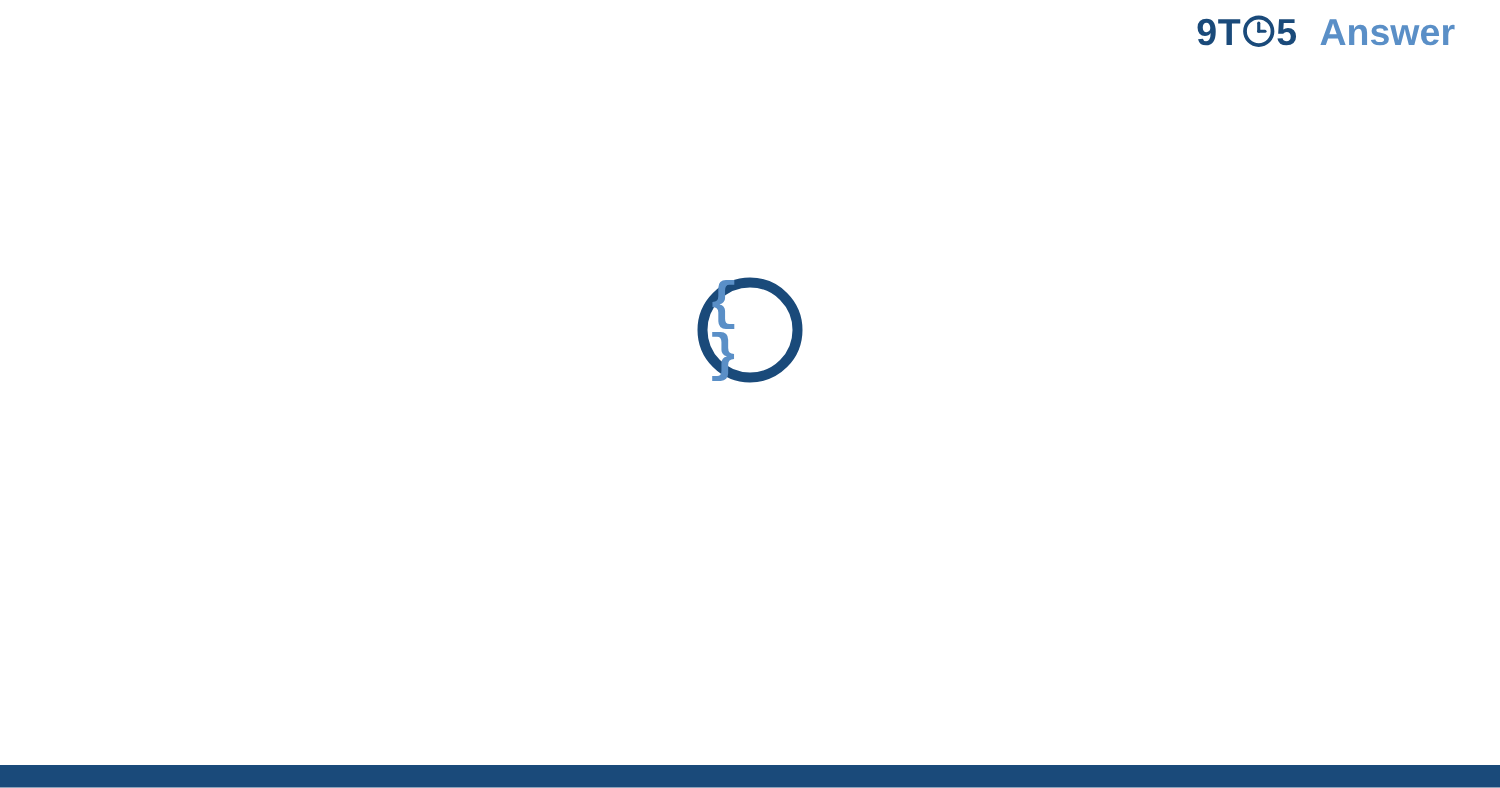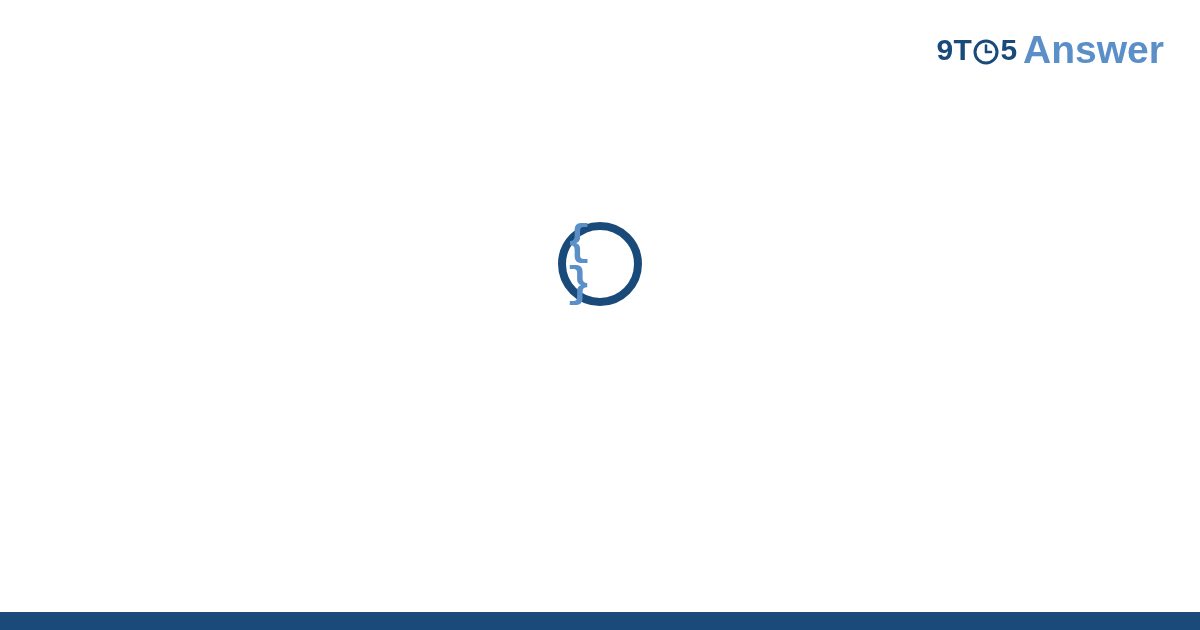--- a/index.html
+++ b/index.html
@@ -10,24 +10,24 @@
     body {
       width: 1200px;
       height: 630px;
       background: #ffffff;
       font-family: Arial, Helvetica, sans-serif;
       position: relative;
       overflow: hidden;
     }
     .header {
       position: absolute;
-      top: 28px;
+      top: 10px;
       right: 36px;
       display: flex;
-      align-items: center;
+      align-items: flex-start;
       font-weight: 600;
     }
     .brand-9t {
       color: #1a4a7a;
       font-size: 30px;
       font-weight: 700;
       letter-spacing: 0.5px;
     }
     .brand-o {
       display: inline-flex;
@@ -41,23 +41,23 @@
     .brand-o svg {
       display: block;
     }
     .brand-5 {
       color: #1a4a7a;
       font-size: 30px;
       font-weight: 700;
     }
     .brand-answer {
       color: #5a8fc7;
-      font-size: 39px;
+      font-size: 30px;
       font-weight: 600;
-      margin-left: 6px;
+      margin-left: 18px;
     }
     .content {
       position: absolute;
       top: 0;
       left: 0;
       right: 0;
       bottom: 0;
       display: flex;
       flex-direction: column;
       align-items: center;

